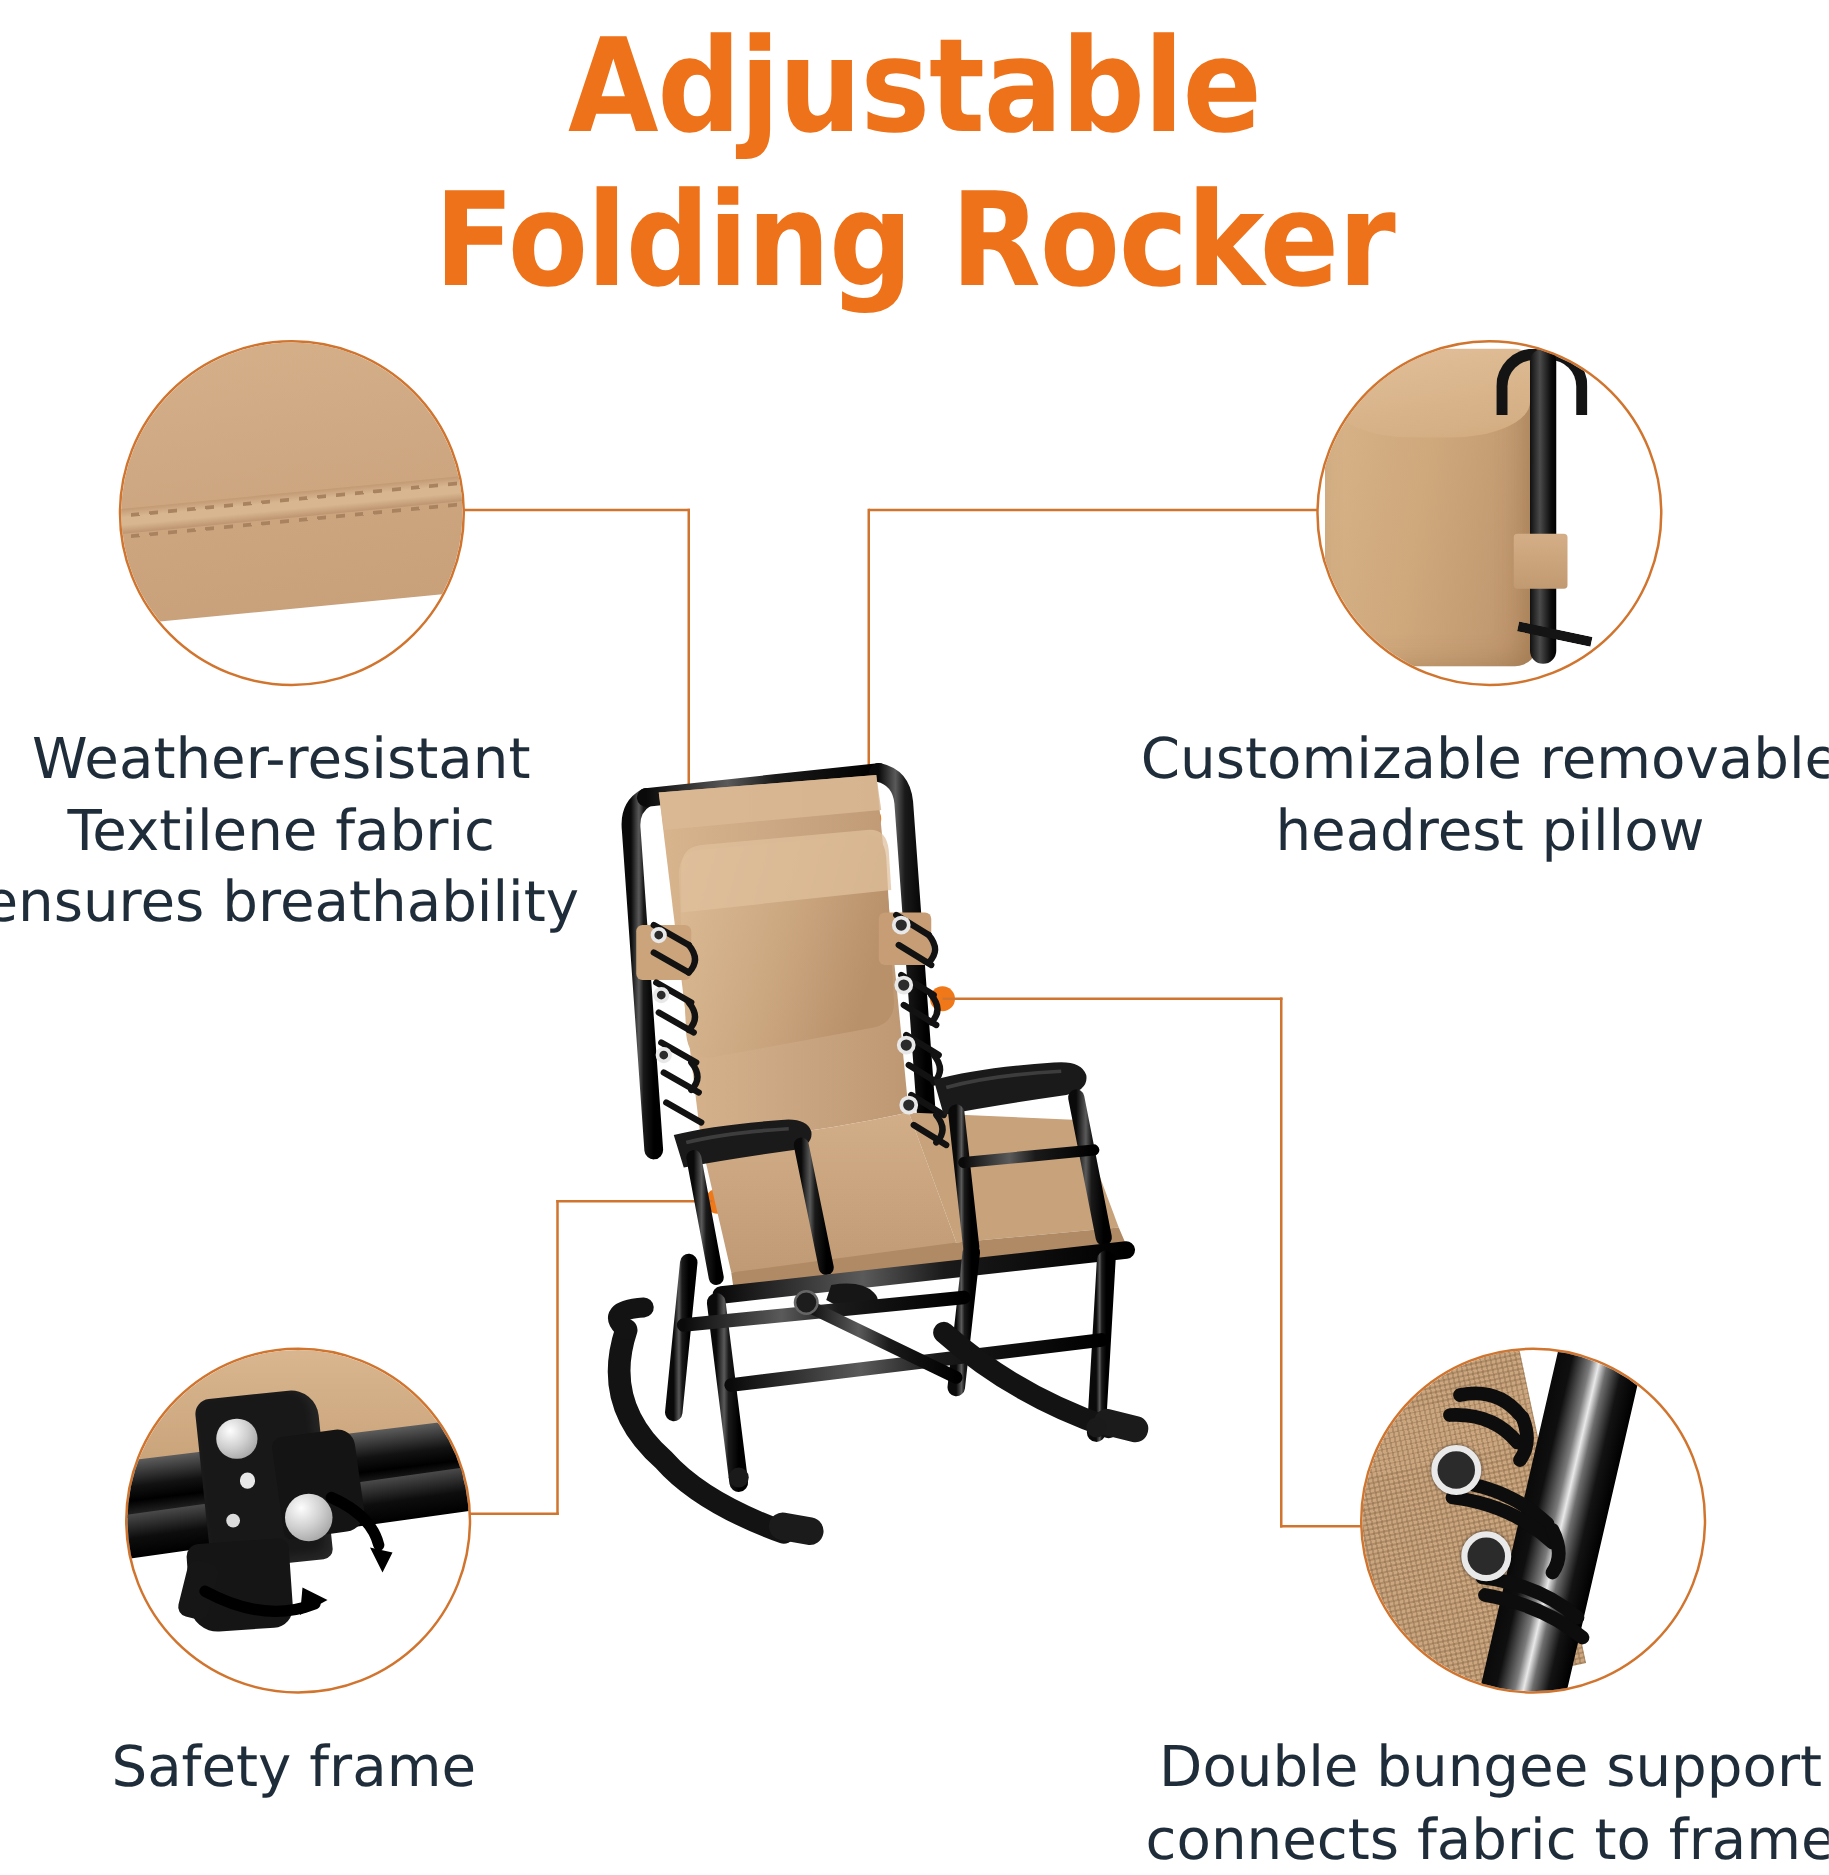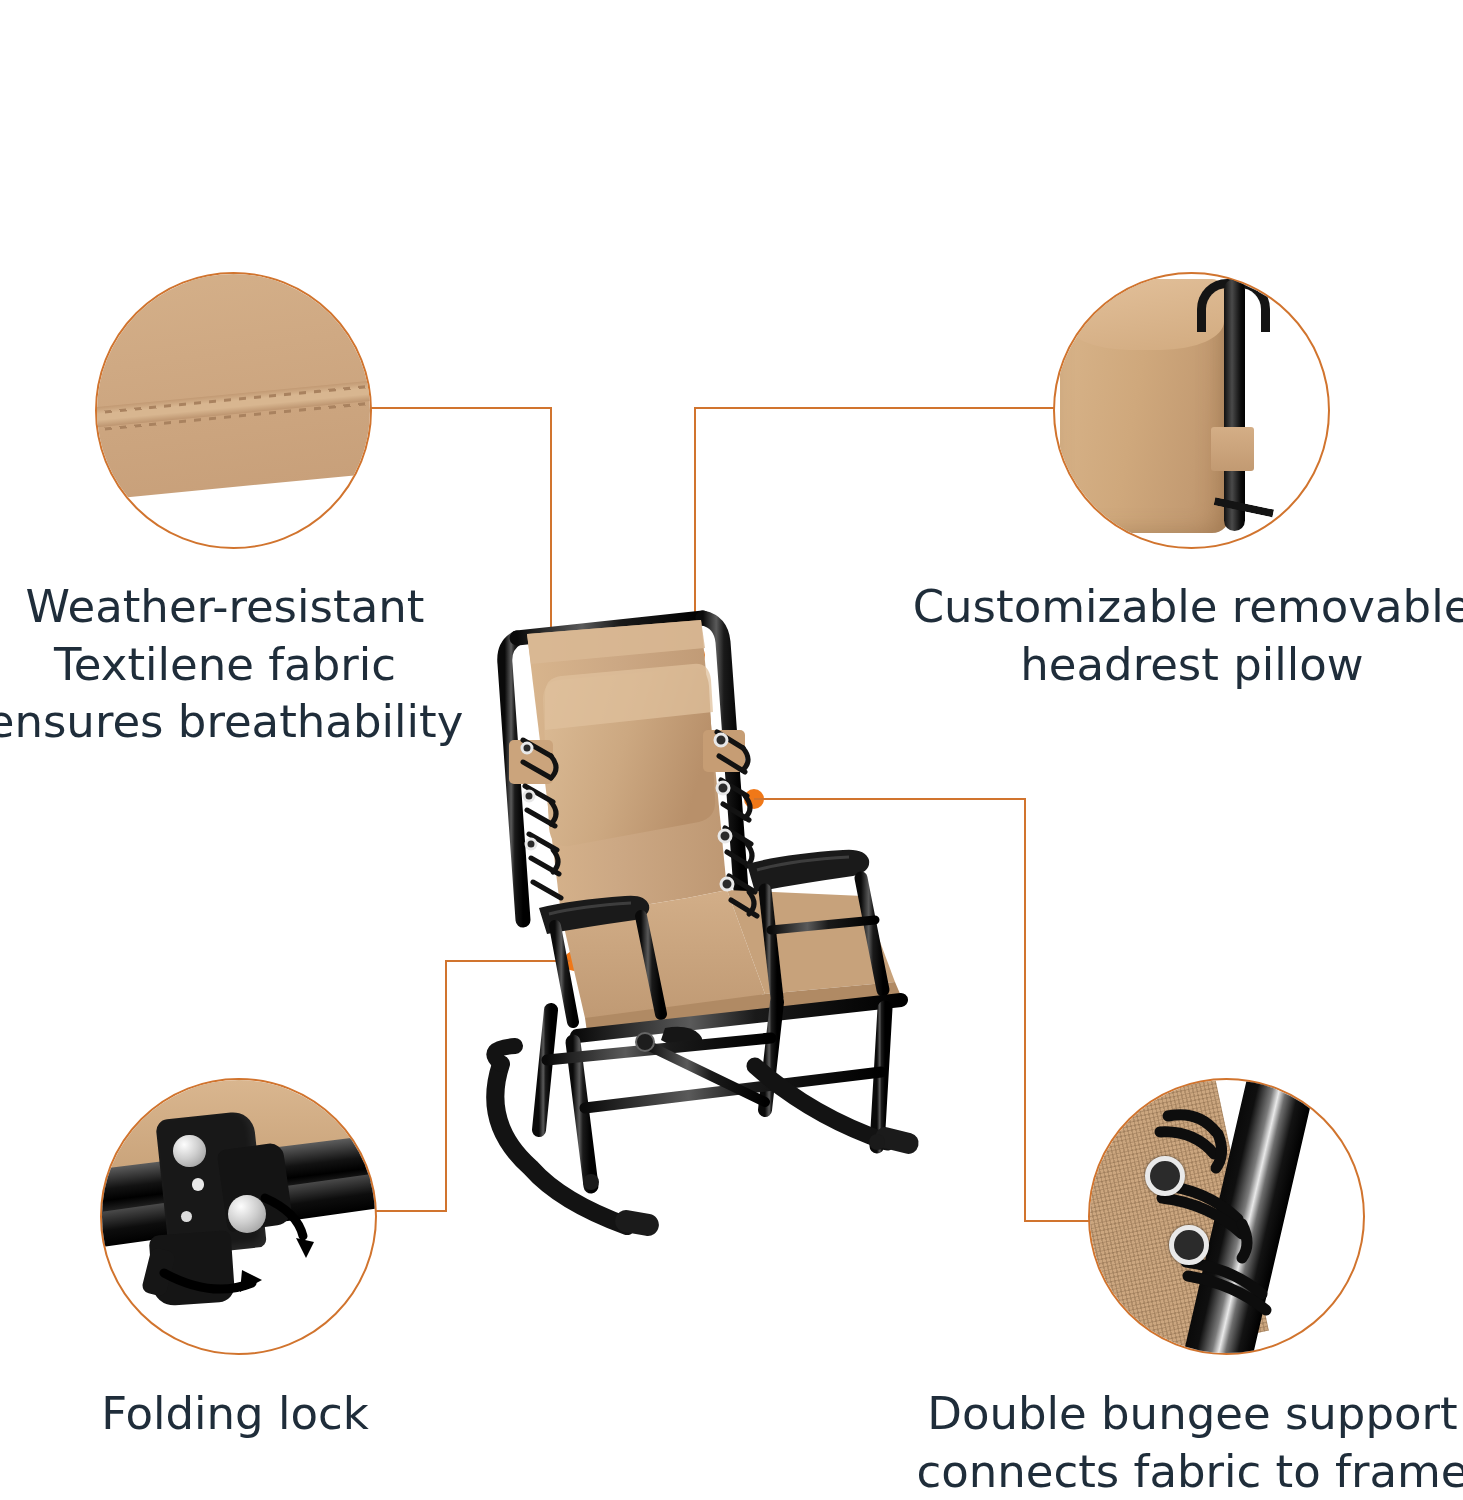--- a/index.html
+++ b/index.html
@@ -120,20 +120,22 @@
 
   
   #chairWrap{position:absolute;left:465px;top:590px;width:560px;height:650px;}
   #chairWrap svg{width:100%;height:100%;display:block;}
 </style>
 </head>
 <body>
 
 <div class="stage">
 
+  <div id="title">Adjustable
+Folding Rocker</div>
 
   <div class="ln" style="left:366px;top:407px;width:186px;height:2px;"></div>
   <div class="ln" style="left:550px;top:407px;width:2px;height:253px;"></div>
   <div class="dot" style="left:541px;top:650px;"></div>
 
   <div class="ln" style="left:695px;top:407px;width:360px;height:2px;"></div>
   <div class="ln" style="left:694px;top:407px;width:2px;height:248px;"></div>
   <div class="dot" style="left:685px;top:645px;"></div>
 
   <div class="dot" style="left:744px;top:789px;"></div>
@@ -326,18 +328,18 @@
     </svg>
   </div>
 
   <div class="calloutText" id="txt-fabric">Weather-resistant
 Textilene fabric
 ensures breathability</div>
 
   <div class="calloutText" id="txt-pillow">Customizable removable
 headrest pillow</div>
 
-  <div class="calloutText" id="txt-lock">Folding lock</div>
+  <div class="calloutText" id="txt-lock">Safety frame</div>
 
   <div class="calloutText" id="txt-bungee">Double bungee support
 connects fabric to frame</div>
 
 </div>
 
 </body></html>

